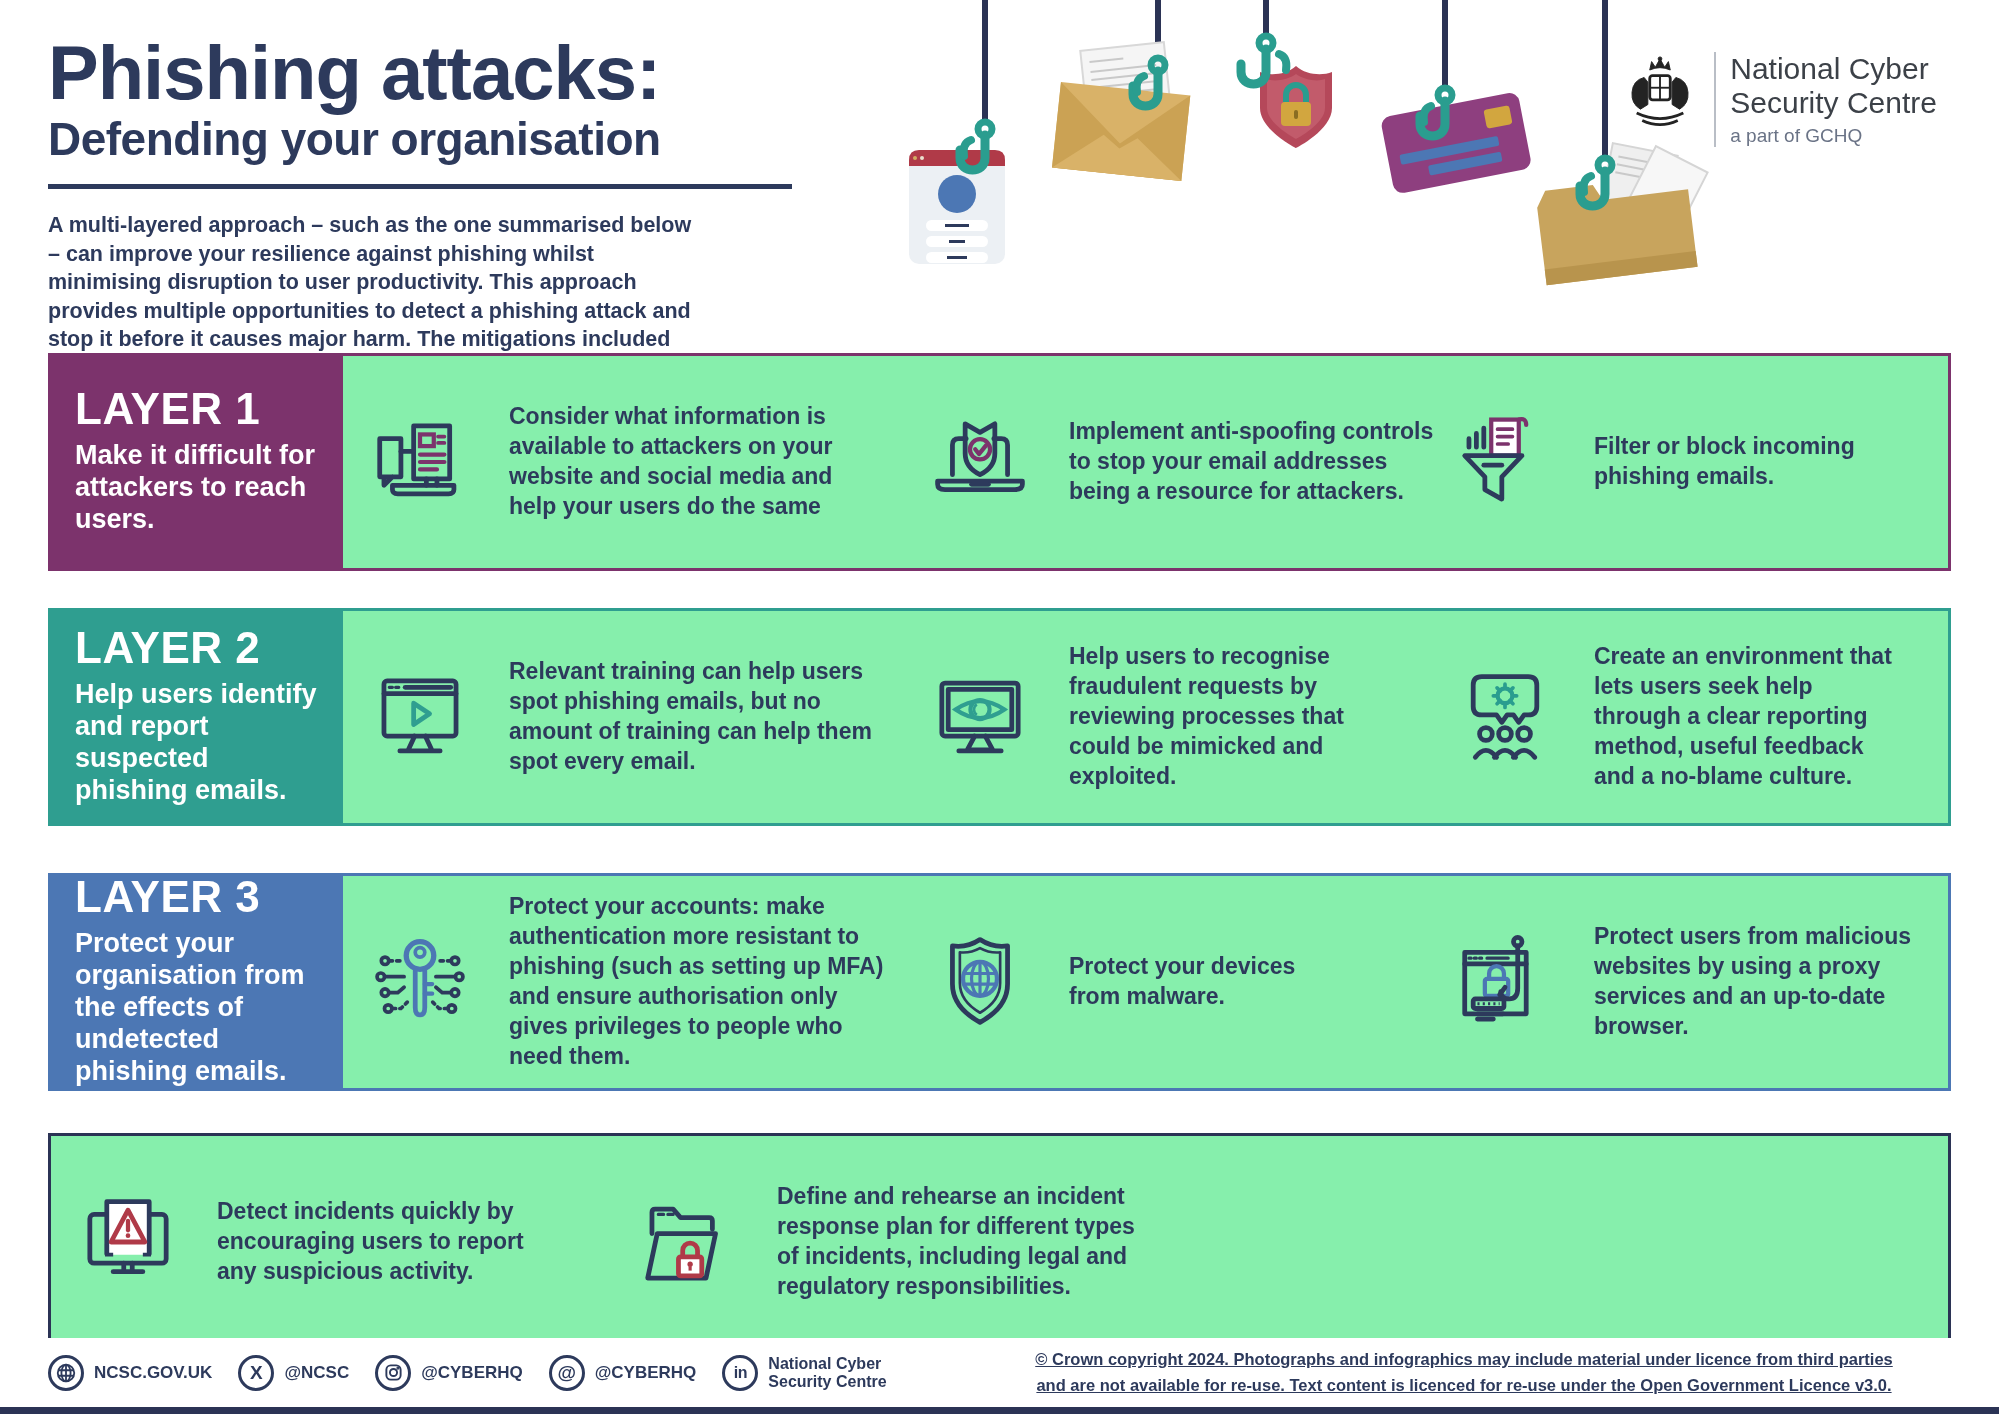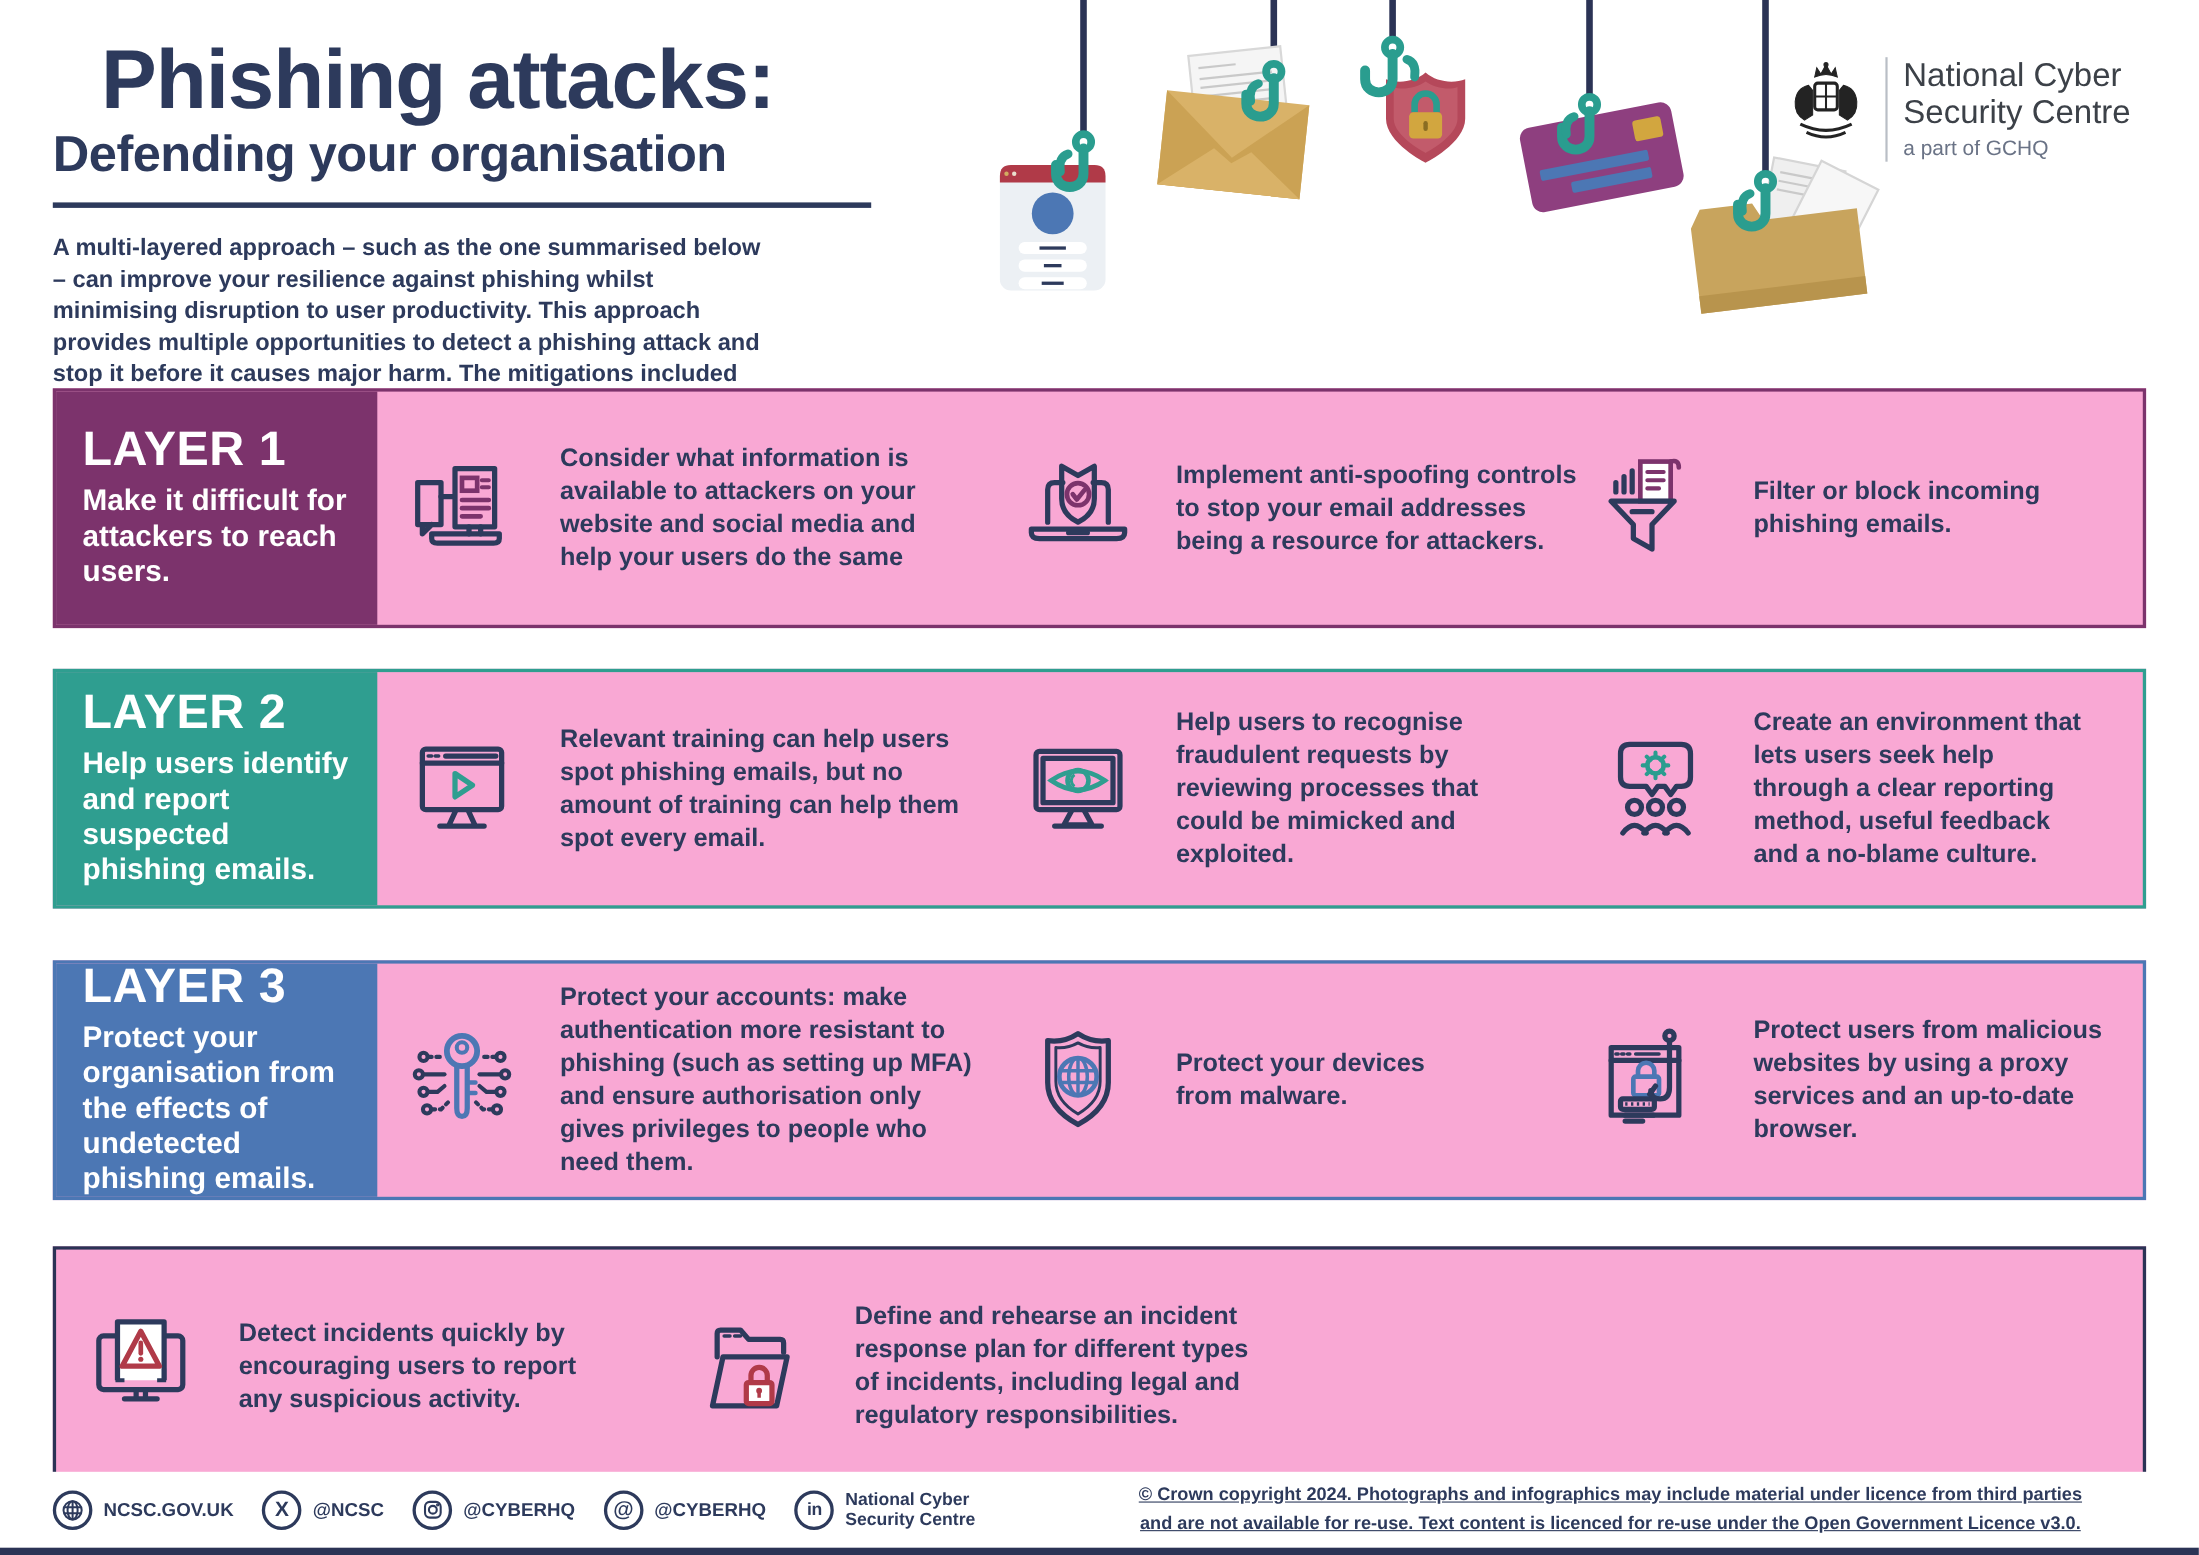--- a/index.html
+++ b/index.html
@@ -5,37 +5,37 @@
   :root{
     --navy:#2d3a5c; --navyblk:#2b3355; --purple:#7c336c; --teal:#2f9e90;
     --blue:#4c77b4; --red:#b03a48; --gold:#d2ac61; --hook:#2a9d8f;
   }
   *{margin:0;padding:0;box-sizing:border-box;}
   body{background:#ffffff;font-family:"Liberation Sans",sans-serif;color:var(--navy);}
   #page{position:relative;width:1999px;height:1414px;background:#fff;overflow:hidden;}
 
   
   .title-block{position:absolute;left:48px;top:34px;width:700px;}
-  .main-title{font-size:76px;font-weight:800;letter-spacing:-1px;line-height:1.02;color:var(--navy);text-align:center;}
+  .main-title{font-size:76px;font-weight:800;letter-spacing:-1px;line-height:1.02;color:var(--navy);}
   .sub-title{font-size:46px;font-weight:700;letter-spacing:-0.5px;line-height:1.1;color:var(--navy);margin-top:2px;}
   .divider{width:744px;height:5px;background:var(--navy);margin-top:20px;}
   .intro{margin-top:22px;width:656px;font-size:21.5px;font-weight:700;line-height:1.33;color:var(--navy);}
 
   
   .ncsc-logo{position:absolute;right:62px;top:52px;display:flex;align-items:flex-start;}
   .ncsc-text{border-left:2px solid #b9bec6;padding-left:14px;margin-left:12px;}
   .ncsc-line{font-size:30px;font-weight:400;color:#3c4148;line-height:1.12;font-family:"Liberation Sans",sans-serif;}
   .ncsc-tag{font-size:19px;color:#6a7386;margin-top:6px;}
 
   
   .decoration{position:absolute;left:680px;top:0;width:1090px;height:305px;}
 
   
   .rows{position:absolute;left:48px;top:353px;width:1903px;}
-  .layer-row{display:flex;height:218px;background:#f9a8d4;border:3px solid var(--c);margin-bottom:37px;}
+  .layer-row{display:flex;height:218px;background:#86efac;border:3px solid var(--c);margin-bottom:37px;}
   .layer-row.l1{--c:var(--purple);}
   .layer-row.l2{--c:var(--teal);margin-bottom:47px;}
   .layer-row.l3{--c:var(--blue);margin-bottom:42px;}
   .layer-row.l4{--c:var(--navyblk);margin-bottom:0;}
   .layer-head{width:292px;flex:none;background:var(--c);color:#fff;display:flex;flex-direction:column;justify-content:center;padding:4px 16px 6px 24px;}
   .layer-title{font-size:44px;font-weight:800;line-height:1;letter-spacing:0.5px;}
   .layer-sub{font-size:27px;font-weight:700;line-height:1.19;margin-top:8px;}
   .layer-items{flex:1;display:grid;grid-template-columns:560px 525px auto;align-items:center;padding-left:24px;}
   .item{display:flex;align-items:center;gap:36px;}
   .item-icon{width:106px;height:106px;flex:none;}

